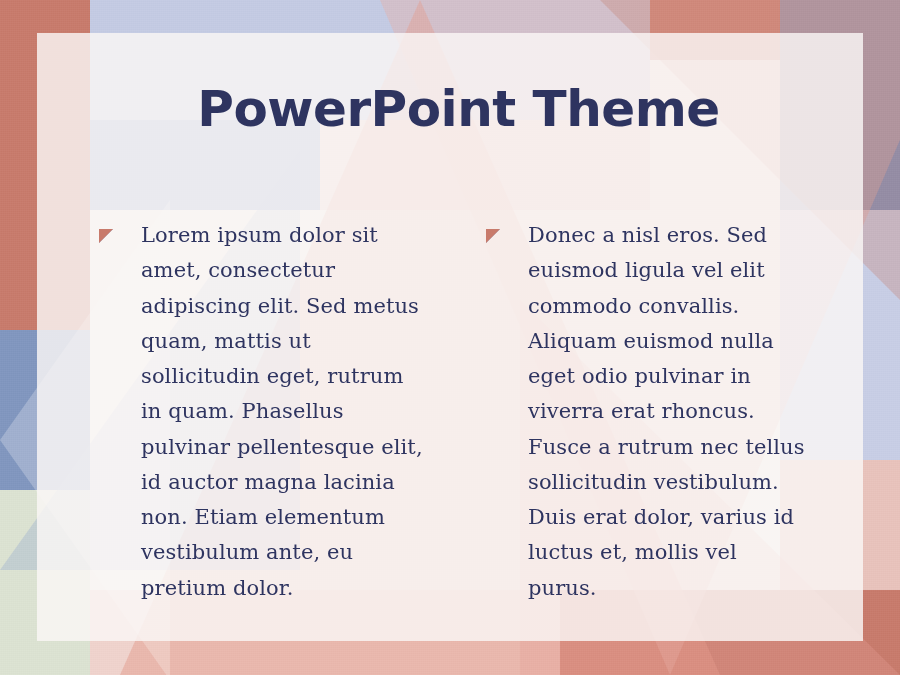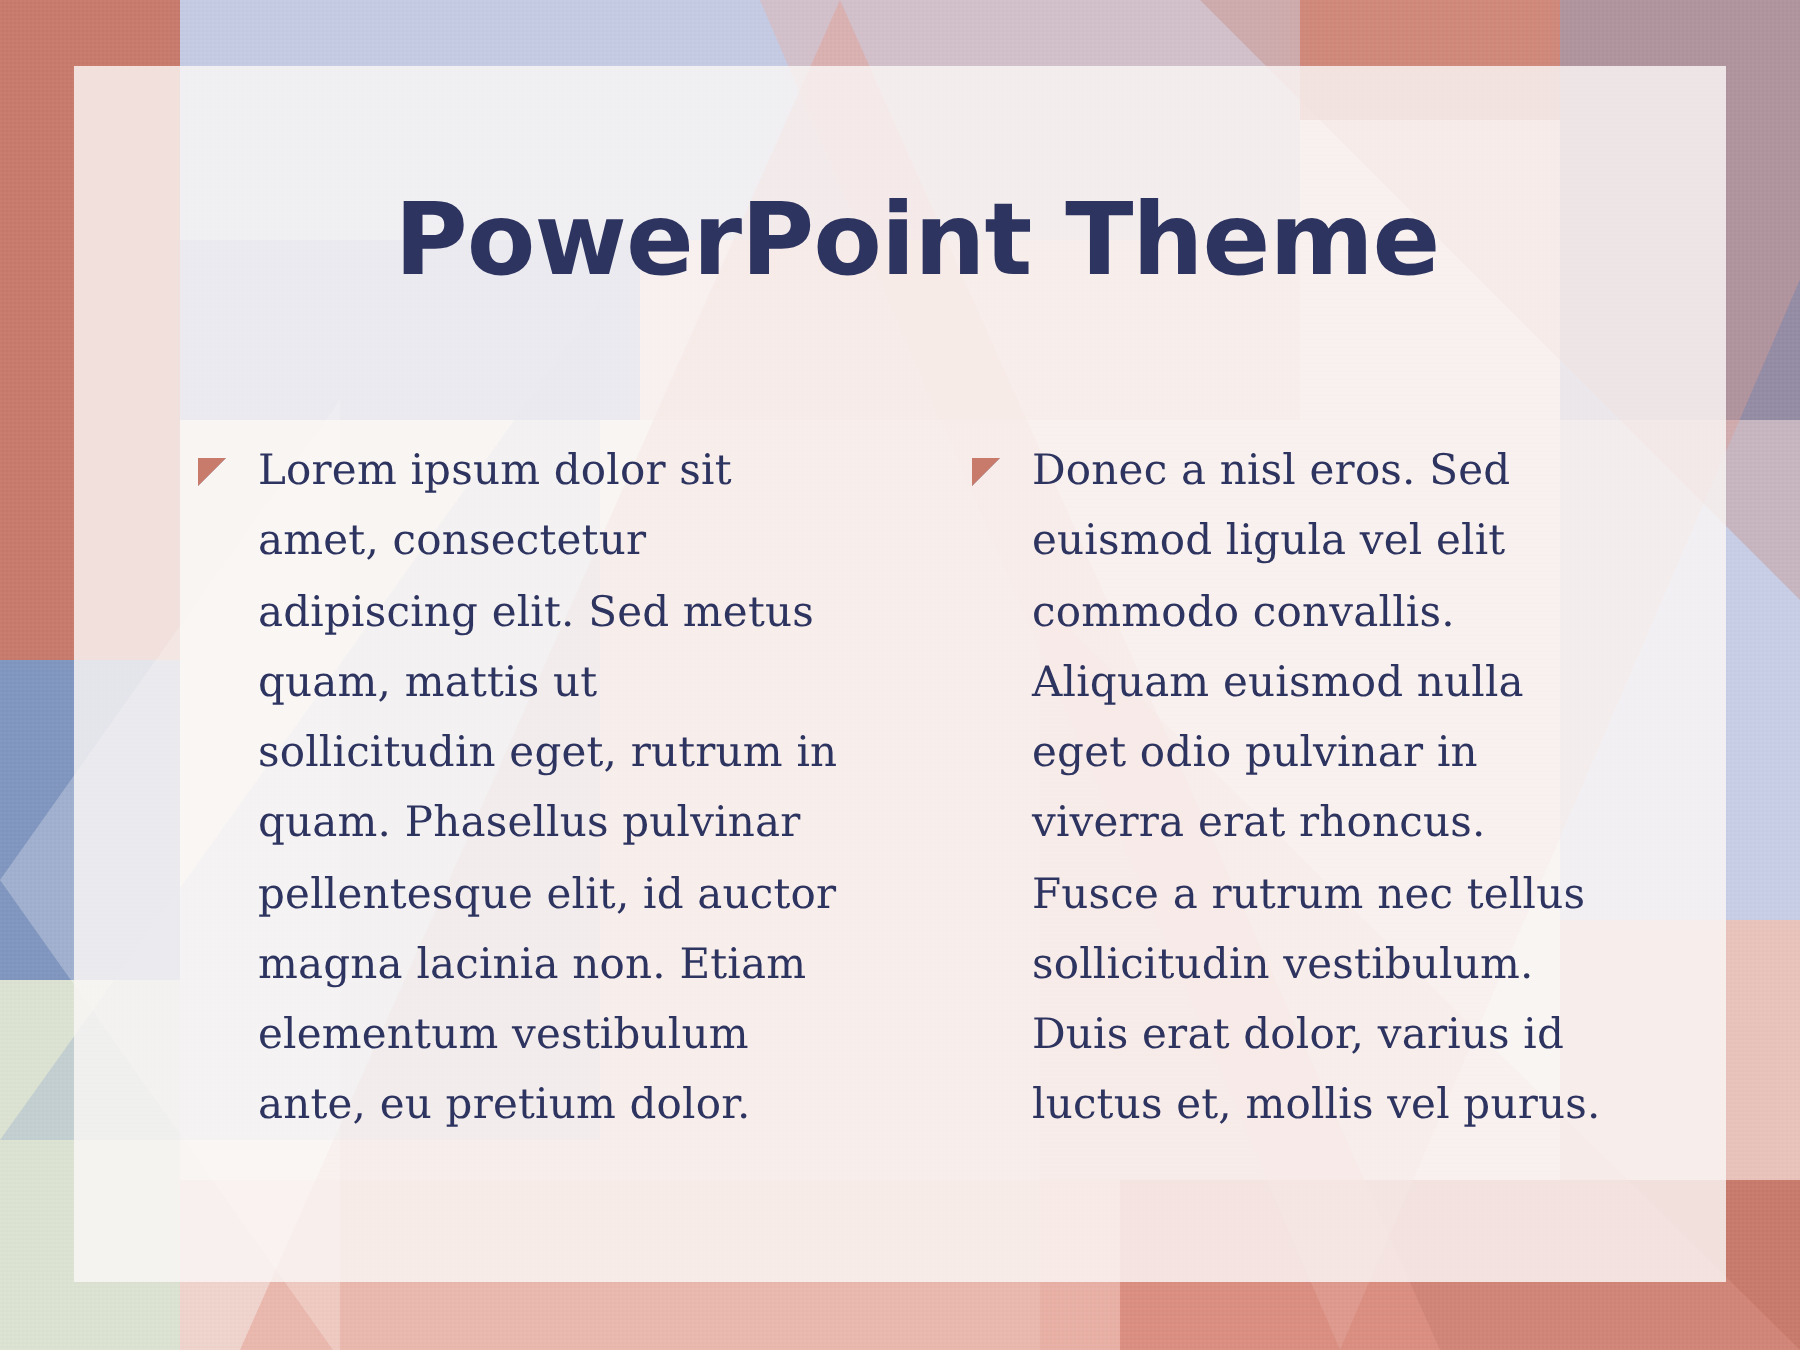--- a/index.html
+++ b/index.html
@@ -148,42 +148,42 @@
     top: 33px;
     width: 826px;
     height: 608px;
     background: rgba(250,246,245,0.82);
   }
 
   .title {
     position: absolute;
     left: 0;
     right: 0;
-    top: 58px;
+    top: 47px;
     text-align: center;
     font-family: "DejaVu Sans", sans-serif;
     font-weight: bold;
     font-size: 50px;
     letter-spacing: -0.5px;
     color: #2e3460;
     padding-left: 17px;
   }
 
   .columns {
     position: absolute;
     left: 62px;
     right: 52px;
     top: 185px;
     display: flex;
     gap: 62px;
   }
   .col {
     flex: 1 1 0;
     display: flex;
-    gap: 16px;
+    gap: 28px;
     align-items: flex-start;
   }
   .bullet-marker {
     flex: 0 0 auto;
     margin-top: 11px;
     width: 14px;
     height: 14px;
     position: relative;
   }
   .bullet-marker .half-a,

